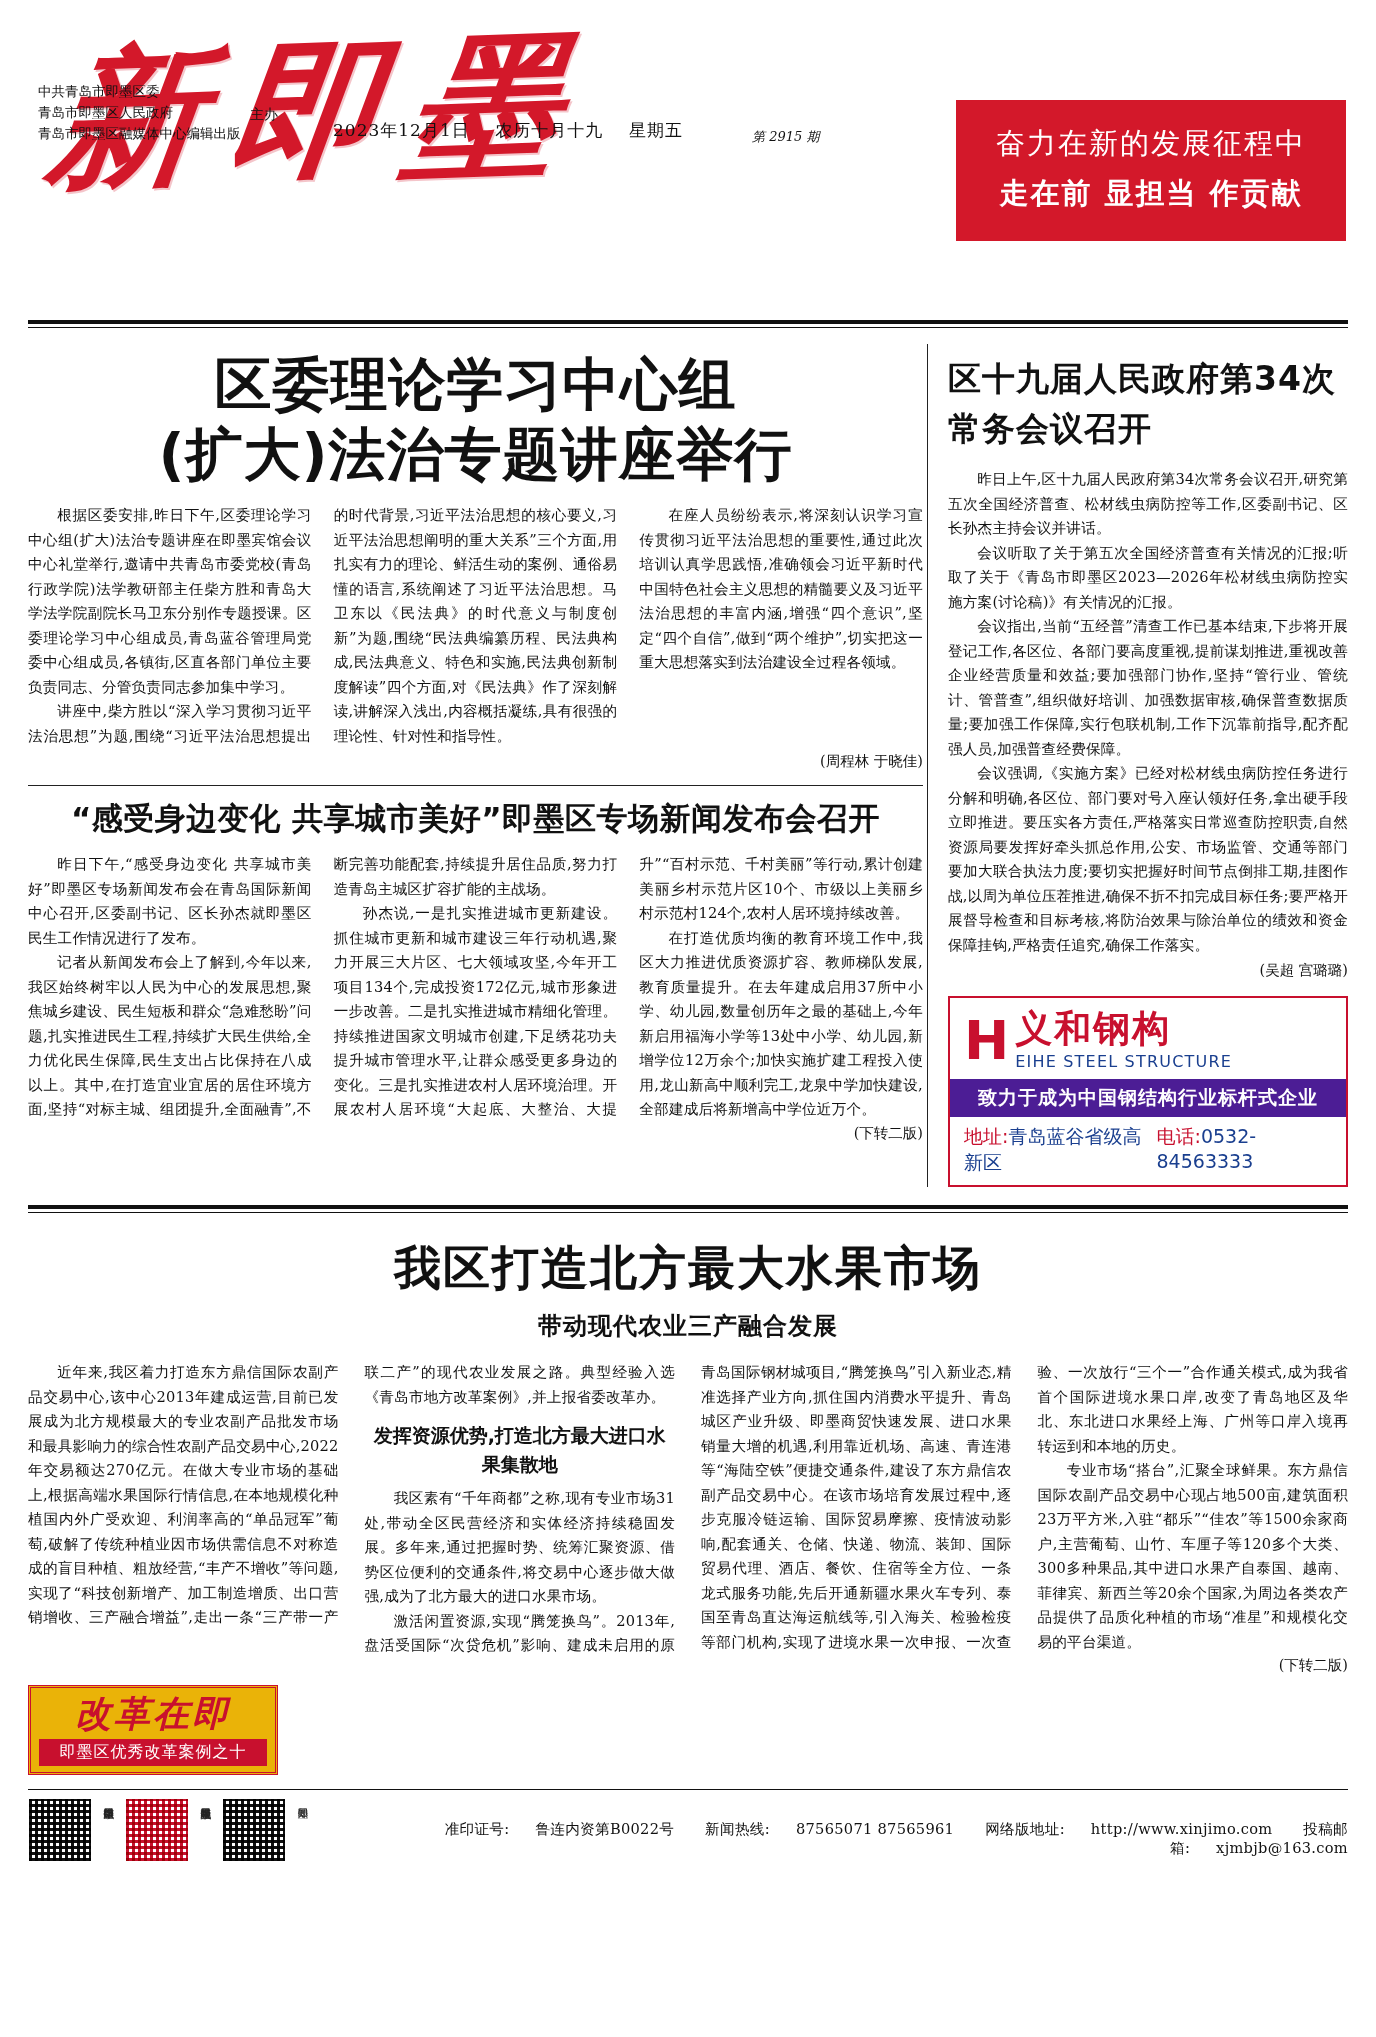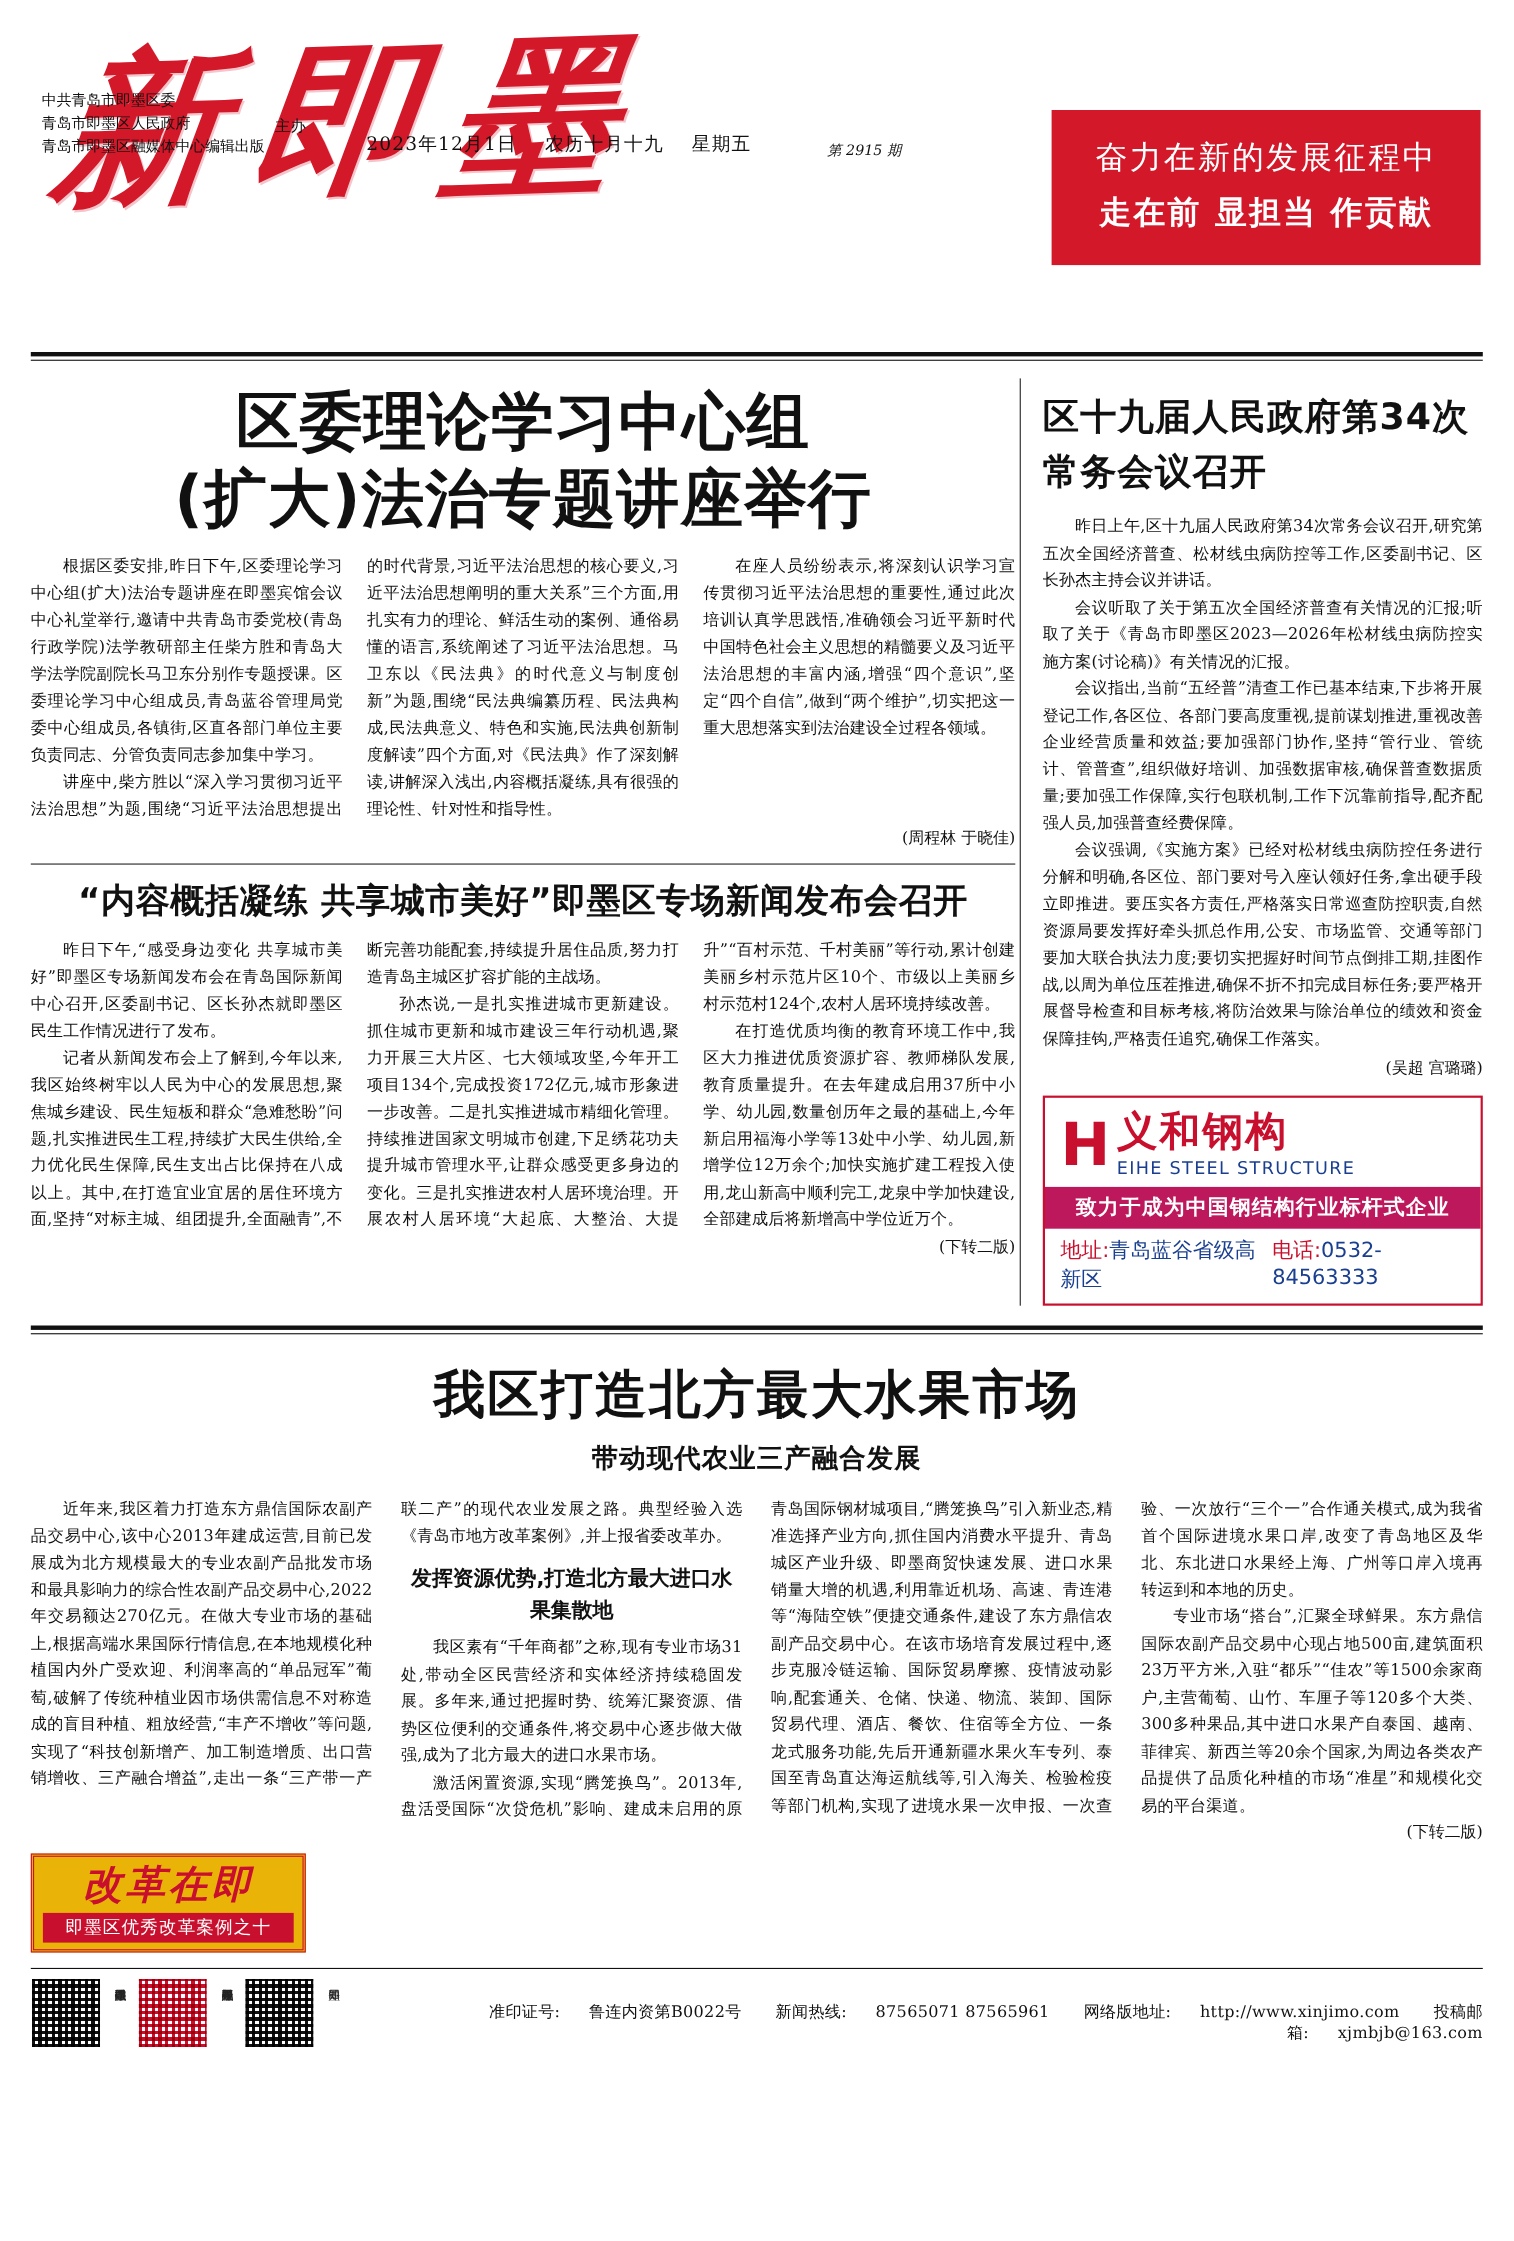--- a/index.html
+++ b/index.html
@@ -201,21 +201,21 @@
     letter-spacing:2px;
   }
   .ad-name-en{
     font-family:"DejaVu Sans", sans-serif;
     font-size:16px;
     color:#1a3f8f;
     letter-spacing:1.2px;
     margin-top:3px;
   }
   .ad-bar{
-    background:#be185d;
+    background:#4c1d95;
     color:#fff;
     font-family:"DejaVu Sans", sans-serif;
     font-weight:bold;
     font-size:19px;
     text-align:center;
     padding:6px 0;
     letter-spacing:1px;
   }
   .ad-foot{
     display:flex;
@@ -382,21 +382,21 @@
         <div>(扩大)法治专题讲座举行</div>
       </div>
       <div class="cols3">
         <p class="body">根据区委安排,昨日下午,区委理论学习中心组(扩大)法治专题讲座在即墨宾馆会议中心礼堂举行,邀请中共青岛市委党校(青岛行政学院)法学教研部主任柴方胜和青岛大学法学院副院长马卫东分别作专题授课。区委理论学习中心组成员,青岛蓝谷管理局党委中心组成员,各镇街,区直各部门单位主要负责同志、分管负责同志参加集中学习。</p>
         <p class="body">讲座中,柴方胜以“深入学习贯彻习近平法治思想”为题,围绕“习近平法治思想提出的时代背景,习近平法治思想的核心要义,习近平法治思想阐明的重大关系”三个方面,用扎实有力的理论、鲜活生动的案例、通俗易懂的语言,系统阐述了习近平法治思想。马卫东以《民法典》的时代意义与制度创新”为题,围绕“民法典编纂历程、民法典构成,民法典意义、特色和实施,民法典创新制度解读”四个方面,对《民法典》作了深刻解读,讲解深入浅出,内容概括凝练,具有很强的理论性、针对性和指导性。</p>
         <p class="body">在座人员纷纷表示,将深刻认识学习宣传贯彻习近平法治思想的重要性,通过此次培训认真学思践悟,准确领会习近平新时代中国特色社会主义思想的精髓要义及习近平法治思想的丰富内涵,增强“四个意识”,坚定“四个自信”,做到“两个维护”,切实把这一重大思想落实到法治建设全过程各领域。</p>
       </div>
       <div class="byline">(周程林 于晓佳)</div>
 
       <div class="band-rule"></div>
-      <div class="headline-sub">“内容概括凝练 共享城市美好”即墨区专场新闻发布会召开</div>
+      <div class="headline-sub">“感受身边变化 共享城市美好”即墨区专场新闻发布会召开</div>
       <div class="cols3">
         <p class="body">昨日下午,“感受身边变化 共享城市美好”即墨区专场新闻发布会在青岛国际新闻中心召开,区委副书记、区长孙杰就即墨区民生工作情况进行了发布。</p>
         <p class="body">记者从新闻发布会上了解到,今年以来,我区始终树牢以人民为中心的发展思想,聚焦城乡建设、民生短板和群众“急难愁盼”问题,扎实推进民生工程,持续扩大民生供给,全力优化民生保障,民生支出占比保持在八成以上。其中,在打造宜业宜居的居住环境方面,坚持“对标主城、组团提升,全面融青”,不断完善功能配套,持续提升居住品质,努力打造青岛主城区扩容扩能的主战场。</p>
         <p class="body">孙杰说,一是扎实推进城市更新建设。抓住城市更新和城市建设三年行动机遇,聚力开展三大片区、七大领域攻坚,今年开工项目134个,完成投资172亿元,城市形象进一步改善。二是扎实推进城市精细化管理。持续推进国家文明城市创建,下足绣花功夫提升城市管理水平,让群众感受更多身边的变化。三是扎实推进农村人居环境治理。开展农村人居环境“大起底、大整治、大提升”“百村示范、千村美丽”等行动,累计创建美丽乡村示范片区10个、市级以上美丽乡村示范村124个,农村人居环境持续改善。</p>
         <p class="body">在打造优质均衡的教育环境工作中,我区大力推进优质资源扩容、教师梯队发展,教育质量提升。在去年建成启用37所中小学、幼儿园,数量创历年之最的基础上,今年新启用福海小学等13处中小学、幼儿园,新增学位12万余个;加快实施扩建工程投入使用,龙山新高中顺利完工,龙泉中学加快建设,全部建成后将新增高中学位近万个。</p>
       </div>
       <div class="jump">(下转二版)</div>
     </div>
 
     <div class="col-right">

